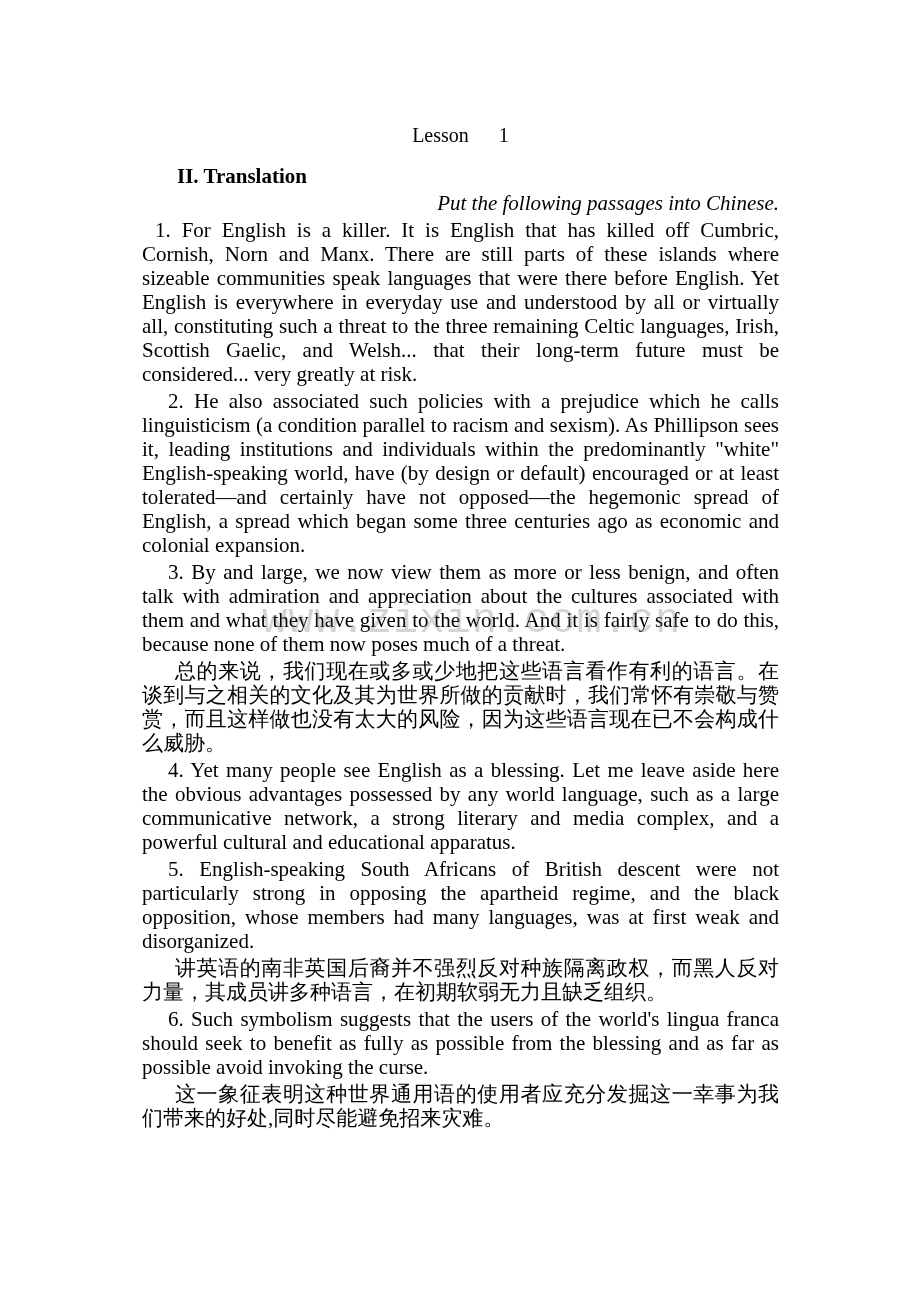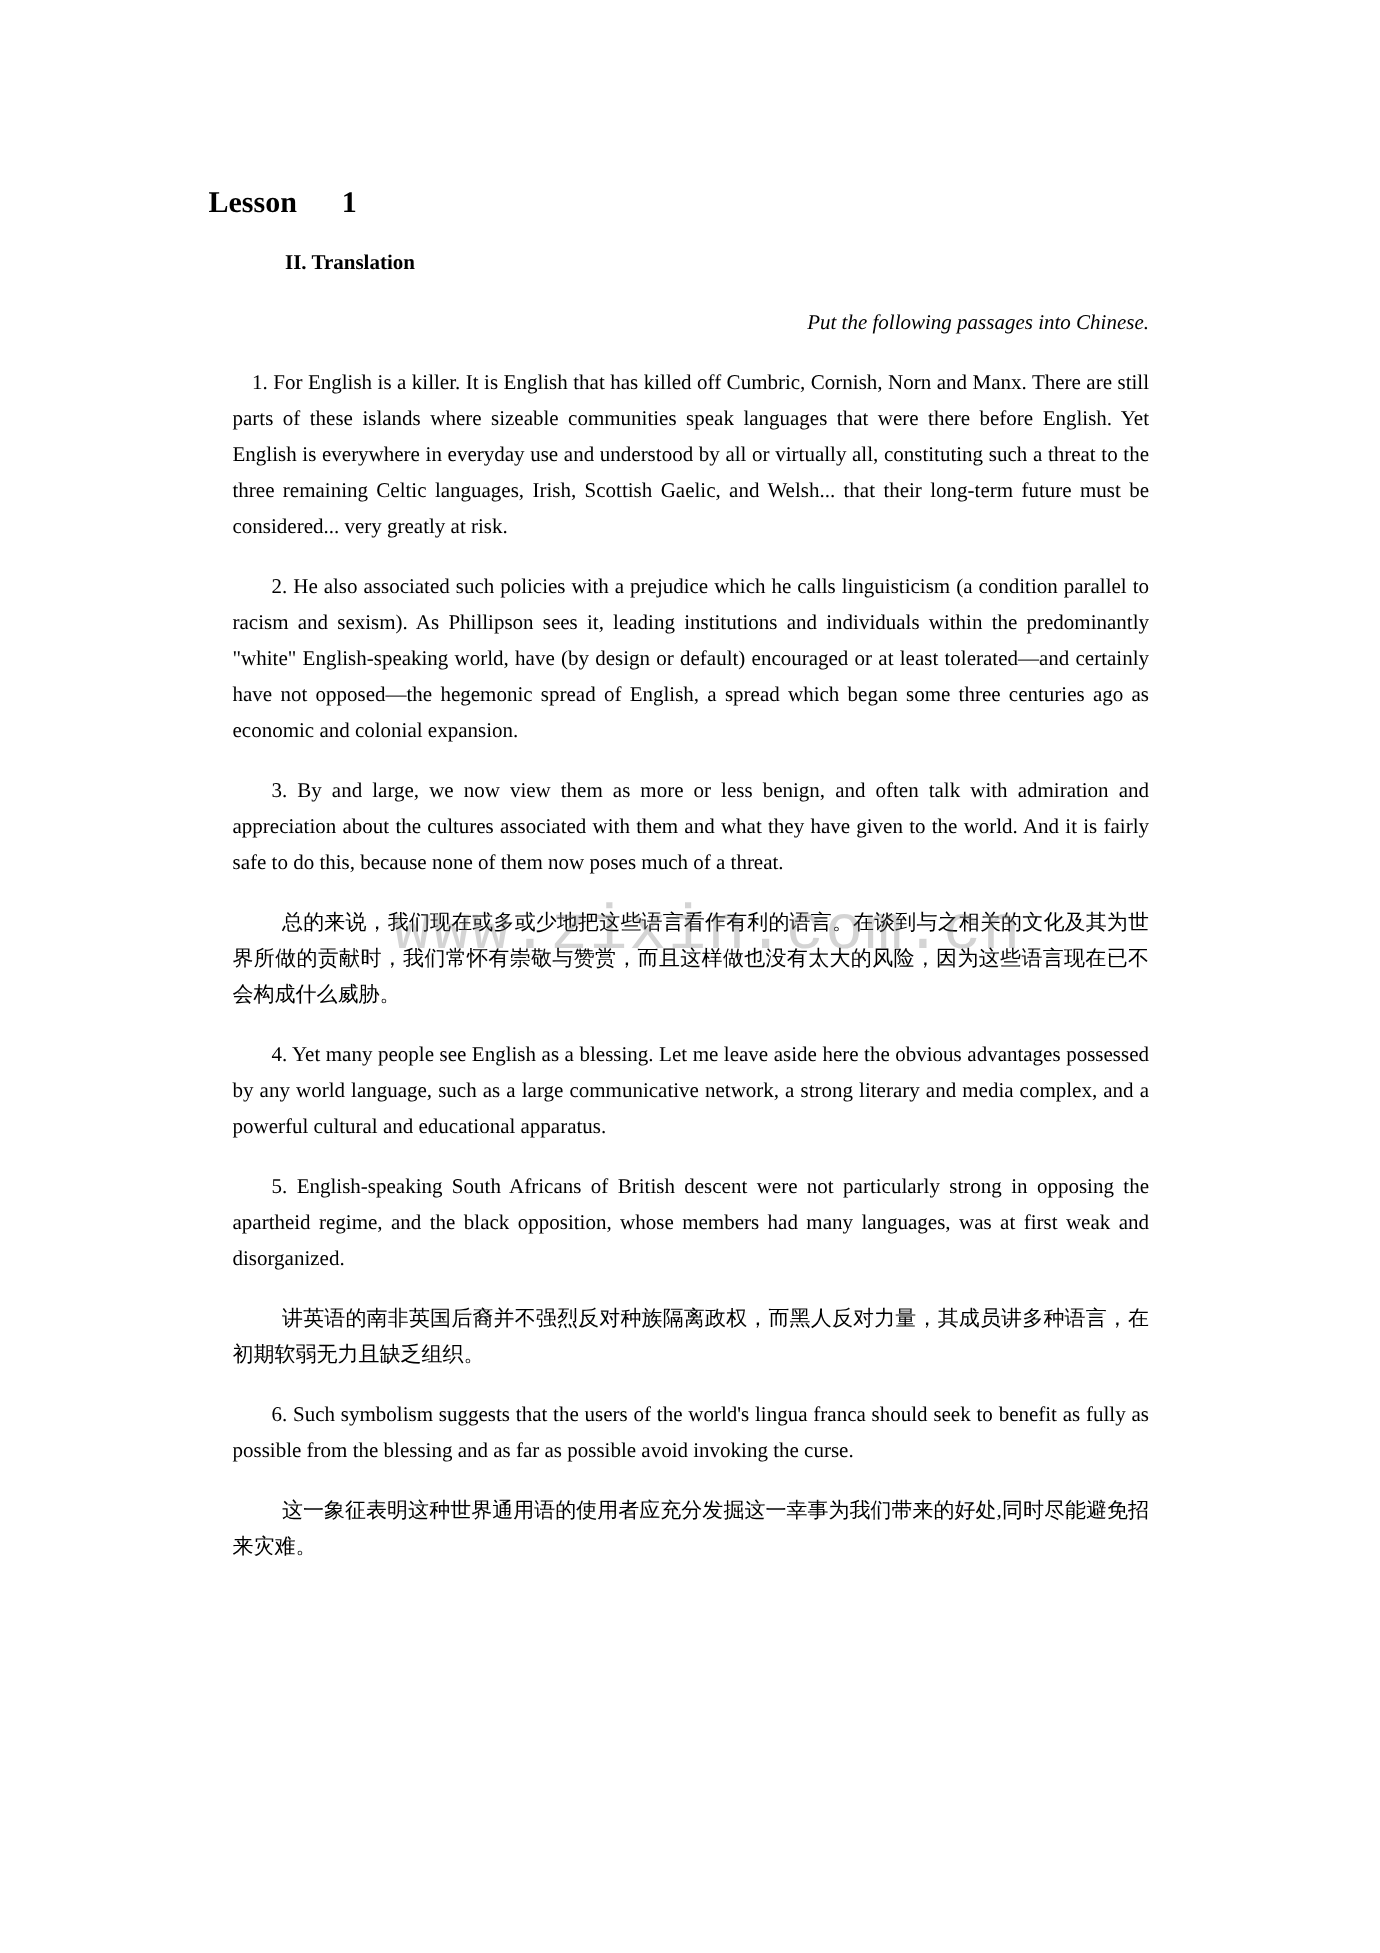--- a/index.html
+++ b/index.html
@@ -21,28 +21,29 @@
     overflow: hidden;
   }
   .content {
     position: absolute;
     left: 139px;
     top: 122px;
     width: 643px;
   }
   .doc-title {
     font-size: 20px;
-    font-weight: bold;
+    font-weight: normal;
+    text-align: center;
     margin: 0 0 16px 0;
     line-height: 26px;
     white-space: pre-wrap;
   }
   .para {
-    margin: 16px;
-    font-size: 14px;
+    margin: 3px;
+    font-size: 21px;
     line-height: 24px;
     text-align: justify;
   }
   .section-heading {
     font-weight: bold;
     text-indent: 35px;
     text-align: left;
   }
   .instruction {
     font-style: italic;

